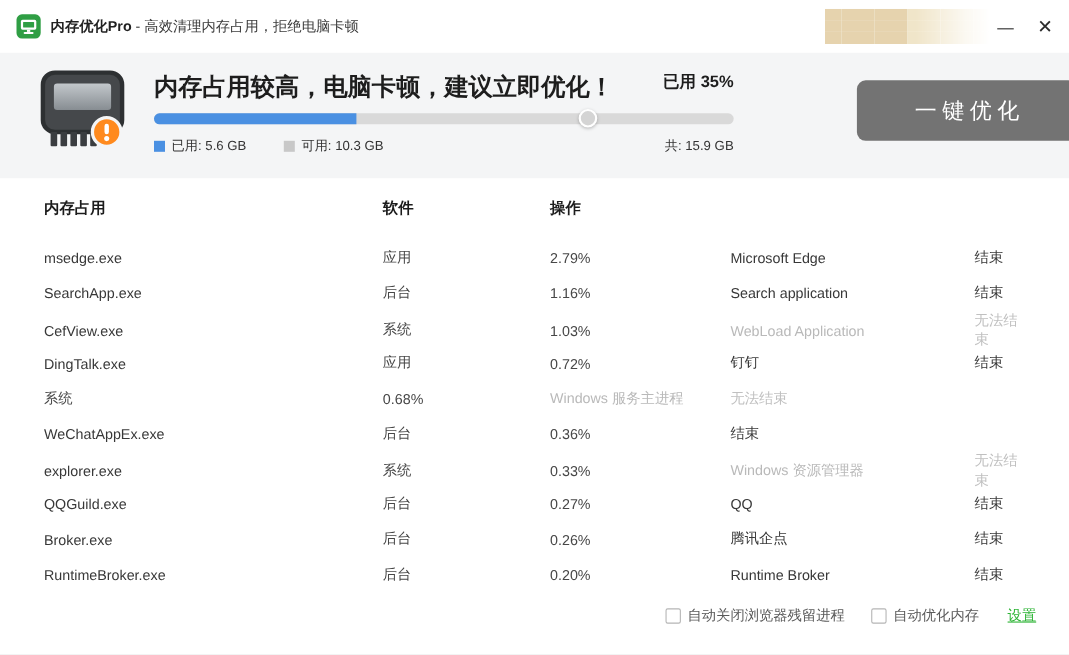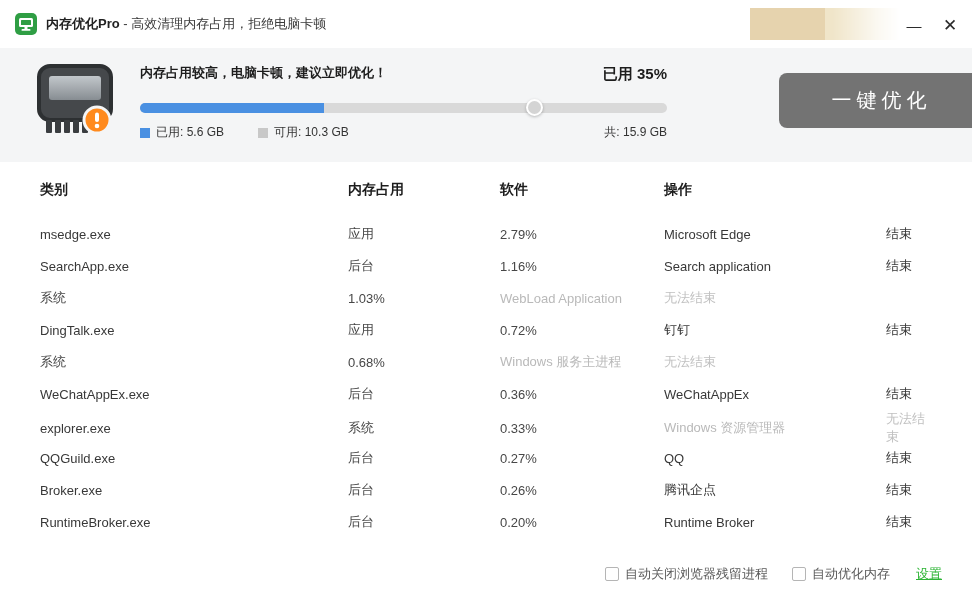--- a/index.html
+++ b/index.html
@@ -53,21 +53,21 @@
   
   .headerband {
     position: relative;
     height: 114px;
     background: #f4f5f6;
   }
   .ram-icon { position: absolute; left: 34px; top: 15px; }
 
   .alert-title {
     position: absolute; left: 140px; top: 16px;
-    font-size: 13px; font-weight: bold; color: #1d1d1d;
+    font-size: 22px; font-weight: bold; color: #1d1d1d;
   }
   .used-label {
     position: absolute; right: 305px; top: 17px;
     font-size: 15px; font-weight: bold; color: #1d1d1d;
   }
 
   .progress-track {
     position: absolute; left: 140px; top: 55px;
     width: 527px; height: 10px;
     background: #d9d9d9; border-radius: 5px;
@@ -121,21 +121,21 @@
   .trow { height: 32px; font-size: 13px; }
   .c-process { color: #383838; }
   .c-cat, .c-mem { color: #474747; }
   .c-soft { color: #383838; }
   .c-action { color: #383838; cursor: pointer; }
   .c-soft.muted { color: #b9b9b9; }
   .c-action.muted { color: #c0c0c0; cursor: default; }
 
   
   .footer {
-    position: absolute; right: 30px; bottom: 12px;
+    position: absolute; right: 30px; bottom: 26px;
     display: flex; align-items: center;
     font-size: 13px; color: #5a5a5a;
   }
   .check-group { display: flex; align-items: center; cursor: pointer; }
   .checkbox {
     width: 14px; height: 14px;
     border: 1px solid #b5b5b5; border-radius: 2px;
     background: #fff; margin-right: 6px; flex: 0 0 auto;
   }
   .check-group + .check-group { margin-left: 24px; }
@@ -234,21 +234,20 @@
         <span>可用: 10.3 GB</span>
       </span>
       <span class="legend-total">共: 15.9 GB</span>
     </div>
 
     <button class="optimize-btn">一键优化</button>
   </div>
 
   <div class="table">
     <div class="thead">
-      <span>类别</span>
       <span>内存占用</span>
       <span>软件</span>
       <span>操作</span>
     </div>
     <div>
     <div class="trow">
       <span class="c-process">msedge.exe</span>
       <span class="c-cat">应用</span>
       <span class="c-mem">2.79%</span>
       <span class="c-soft">Microsoft Edge</span>
@@ -257,20 +256,21 @@
 
     <div class="trow">
       <span class="c-process">SearchApp.exe</span>
       <span class="c-cat">后台</span>
       <span class="c-mem">1.16%</span>
       <span class="c-soft">Search application</span>
       <span class="c-action">结束</span>
     </div>
 
     <div class="trow">
+      <span class="c-process">CefView.exe</span>
       <span class="c-cat">系统</span>
       <span class="c-mem">1.03%</span>
       <span class="c-soft muted">WebLoad Application</span>
       <span class="c-action muted">无法结束</span>
     </div>
 
     <div class="trow">
       <span class="c-process">DingTalk.exe</span>
       <span class="c-cat">应用</span>
       <span class="c-mem">0.72%</span>
@@ -282,21 +282,20 @@
       <span class="c-cat">系统</span>
       <span class="c-mem">0.68%</span>
       <span class="c-soft muted">Windows 服务主进程</span>
       <span class="c-action muted">无法结束</span>
     </div>
 
     <div class="trow">
       <span class="c-process">WeChatAppEx.exe</span>
       <span class="c-cat">后台</span>
       <span class="c-mem">0.36%</span>
-      <span class="c-soft">WeChatAppEx</span>
       <span class="c-action">结束</span>
     </div>
 
     <div class="trow">
       <span class="c-process">explorer.exe</span>
       <span class="c-cat">系统</span>
       <span class="c-mem">0.33%</span>
       <span class="c-soft muted">Windows 资源管理器</span>
       <span class="c-action muted">无法结束</span>
     </div>

